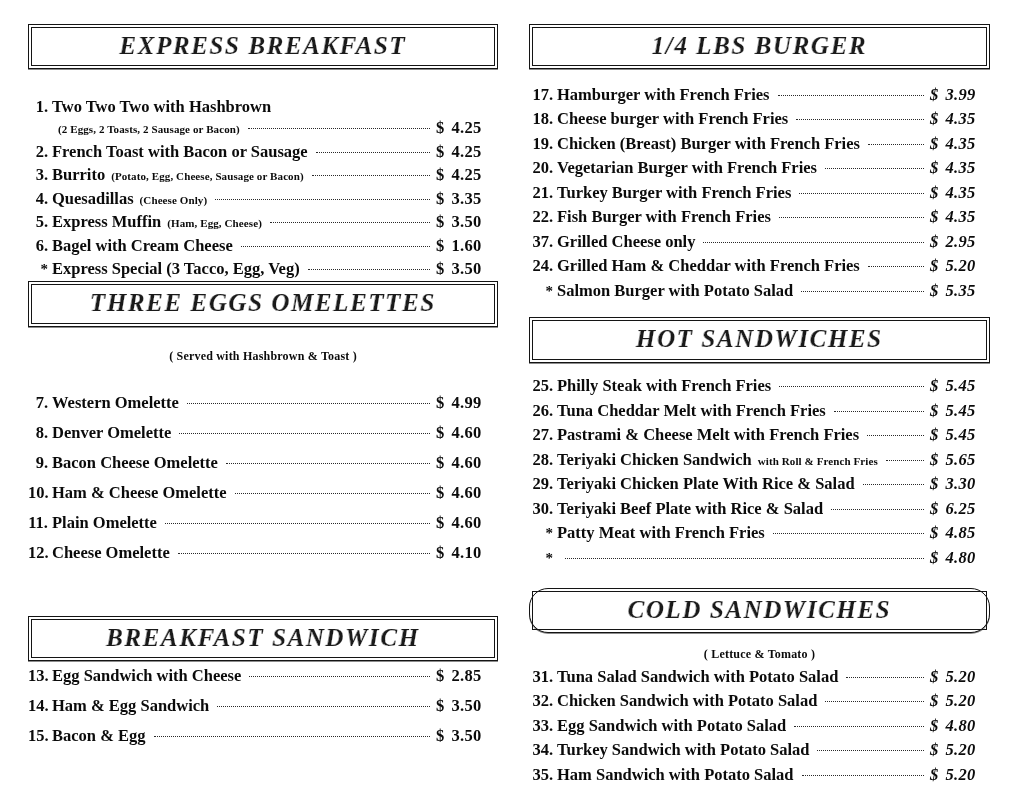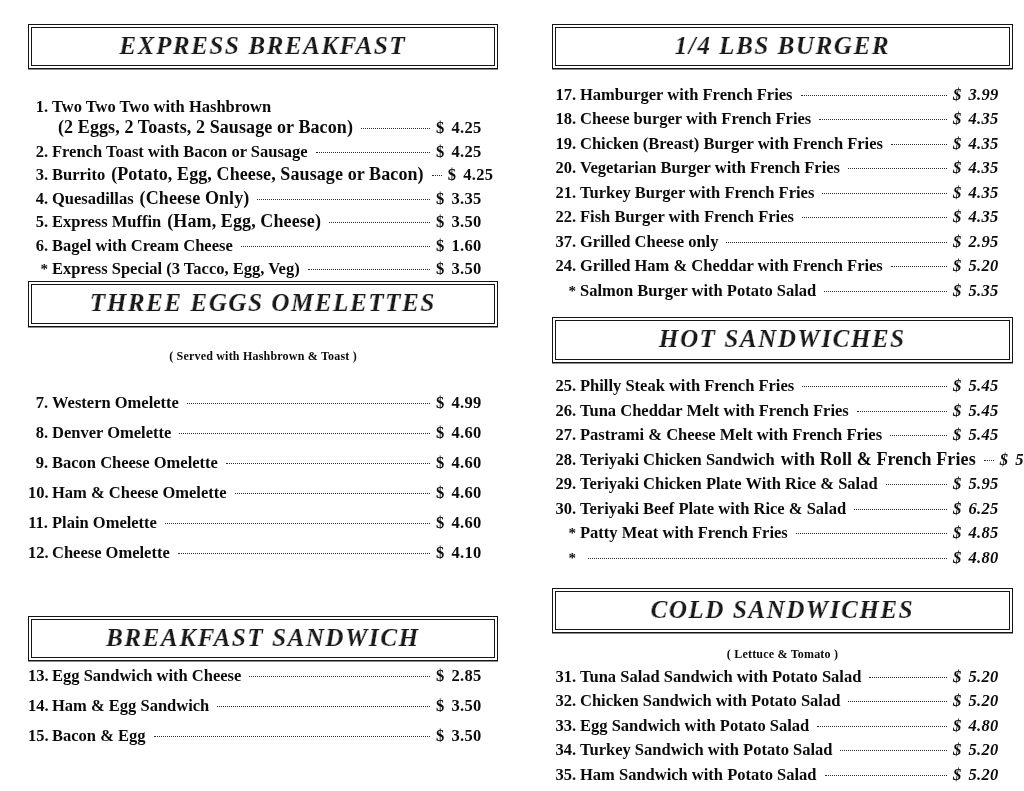--- a/index.html
+++ b/index.html
@@ -17,21 +17,21 @@
     overflow: hidden;
   }
 
   .page {
     position: relative;
     width: 1024px;
     height: 791px;
     display: flex;
     box-sizing: border-box;
     padding: 24px 19px 10px 28px;
-    gap: 48px;
+    gap: 25px;
   }
 
   .column {
     position: relative;
     flex: 0 0 auto;
   }
   .column.left  { width: 470px; }
   .column.right { width: 461px; margin-left: 6px; }
 
   
@@ -91,21 +91,21 @@
   }
   .item .num.star {
     font-size: 15px;
   }
 
   .item .name {
     flex: 0 0 auto;
   }
   .item .note {
     flex: 0 0 auto;
-    font-size: 18px;
+    font-size: 11px;
     font-weight: 700;
     padding-left: 6px;
     letter-spacing: 0.1px;
   }
 
   .item .leader {
     flex: 1 1 auto;
     min-width: 10px;
     margin: 0 6px 0 8px;
     position: relative;
@@ -147,21 +147,21 @@
   .left .header-omelettes { }
   .left .header-bsandwich { margin-top: 54px; }
 
   
   .right .num { width: 24px; }
   .right .items .item { margin-bottom: 4.5px; }
 
   .right .block-burger { margin-top: 14px; }
   .right .header-hot { margin-top: 18px; }
   .right .block-hot { margin-top: 12px; }
-  .right .header-cold { margin-top: 22px; }
+  .right .header-cold { margin-top: 22px; border-radius: 19px; }
   .right .block-cold .sub-caption { margin-top: 14px; margin-bottom: 3px; }
 
   .right .item .price { min-width: 60px; font-style: italic; }
 </style>
 </head>
 <body>
 
 <div class="page">
 
   <div class="column left">
@@ -390,21 +390,21 @@
           <span class="num">28.</span>
           <span class="name">Teriyaki Chicken Sandwich</span>
           <span class="note">with Roll &amp; French Fries</span>
           <span class="leader"></span>
           <span class="price"><span class="cur">$</span><span>5.65</span></span>
         </div>
         <div class="item">
           <span class="num">29.</span>
           <span class="name">Teriyaki Chicken Plate With Rice &amp; Salad</span>
           <span class="leader"></span>
-          <span class="price"><span class="cur">$</span><span>5.95</span></span>
+          <span class="price"><span class="cur">$</span><span>3.30</span></span>
         </div>
         <div class="item">
           <span class="num">30.</span>
           <span class="name">Teriyaki Beef Plate with Rice &amp; Salad</span>
           <span class="leader"></span>
           <span class="price"><span class="cur">$</span><span>6.25</span></span>
         </div>
         <div class="item">
           <span class="num star">*</span>
           <span class="name">Patty Meat with French Fries</span>

